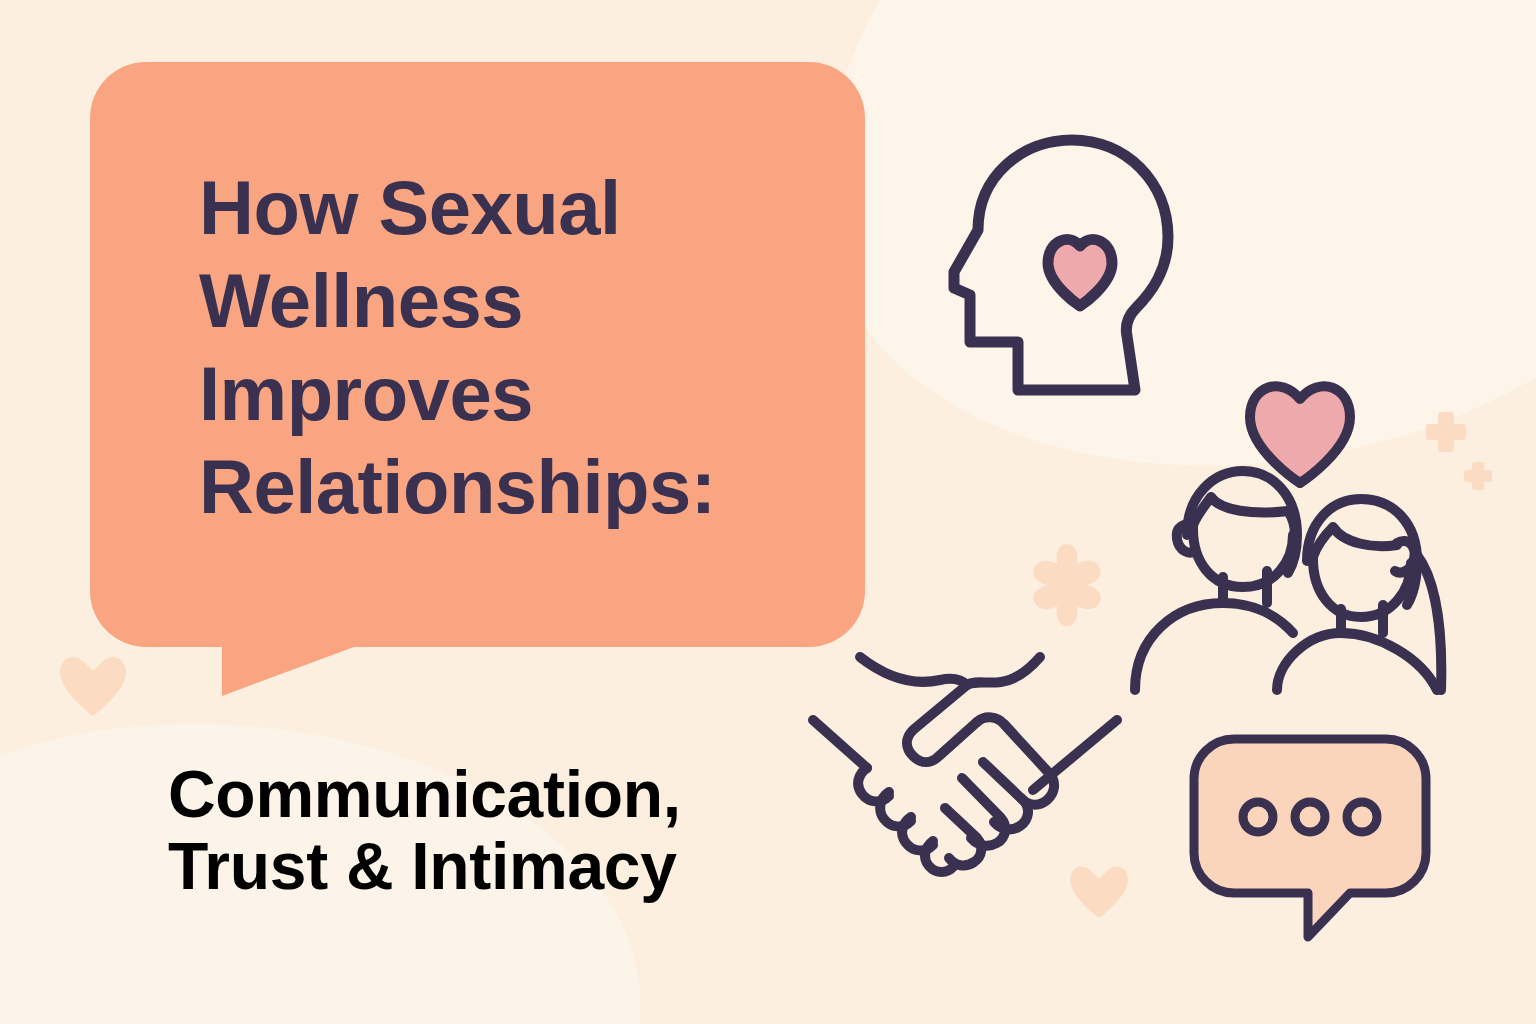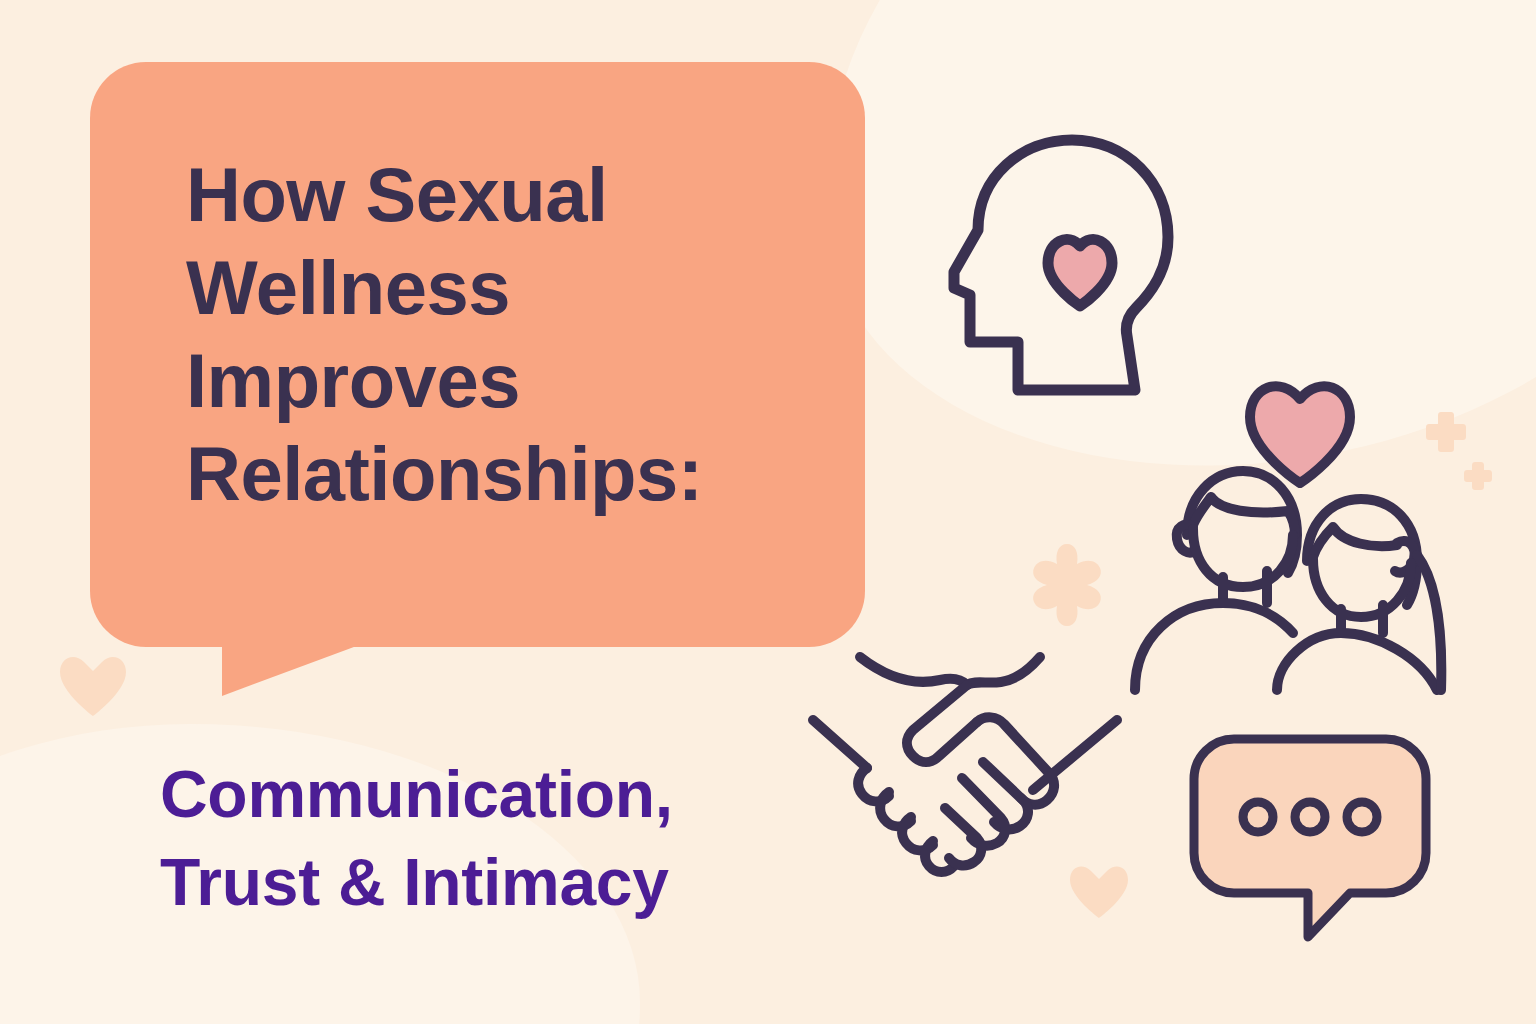--- a/index.html
+++ b/index.html
@@ -57,39 +57,39 @@
     height: 0;
     border-left: 0 solid transparent;
     border-top: 52px solid #F9A582;
     border-right: 140px solid transparent;
   }
   .bubble-title {
     position: absolute;
     left: 186px;
     top: 148px;
     width: 620px;
-    margin: 0;
+    margin: 13px;
     color: #3A3150;
     font-size: 76px;
     line-height: 93px;
     font-weight: bold;
     letter-spacing: -0.5px;
     white-space: pre-line;
   }
 
   
   .subtitle {
     position: absolute;
     left: 152px;
     top: 742px;
     width: 640px;
-    margin: 8px;
-    color: #4c1d95;
+    margin: 16px;
+    color: #000000;
     font-size: 66px;
-    line-height: 88px;
+    line-height: 72px;
     font-weight: bold;
     letter-spacing: -0.3px;
     white-space: pre-line;
   }
 
   
   .icon {
     position: absolute;
   }
   .icon-head        { left: 930px;  top: 120px;  width: 270px; height: 290px; }

